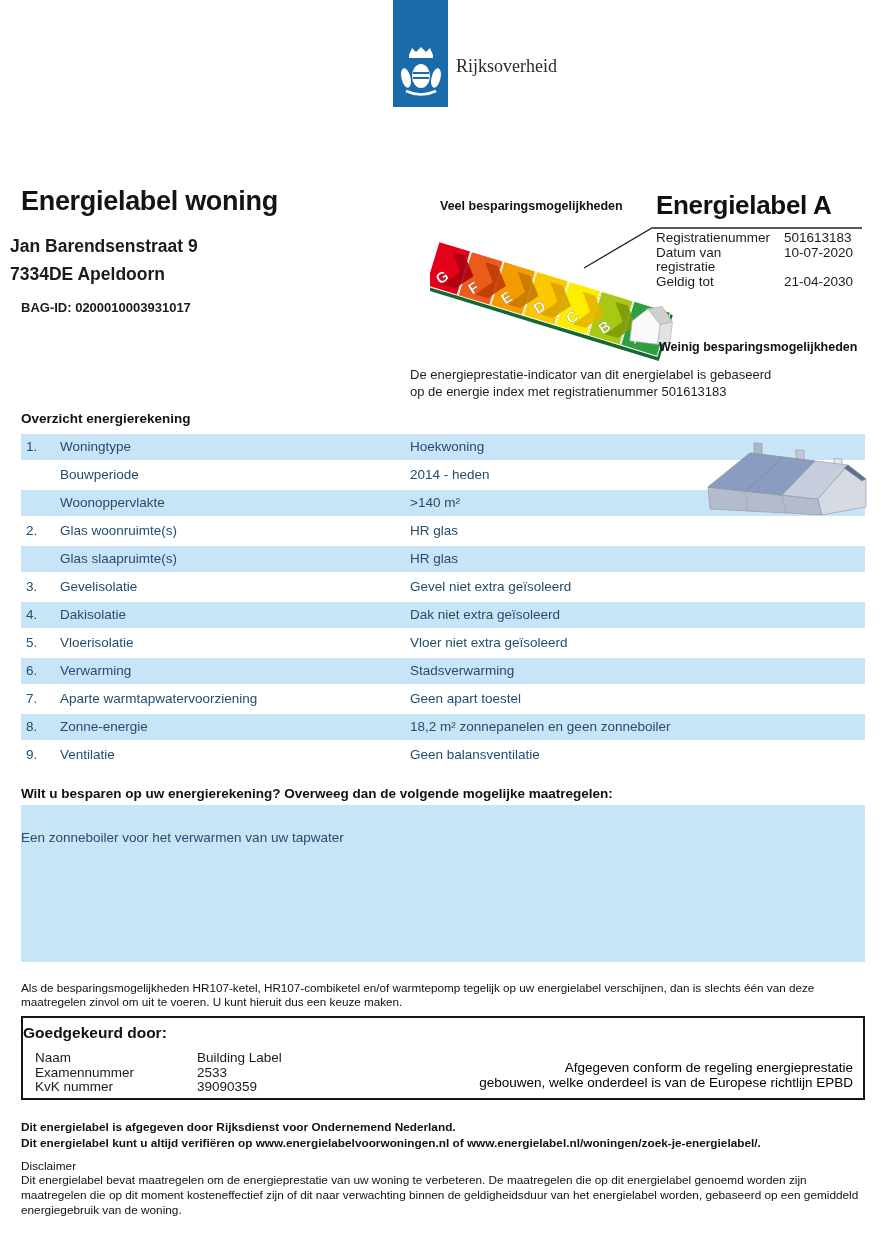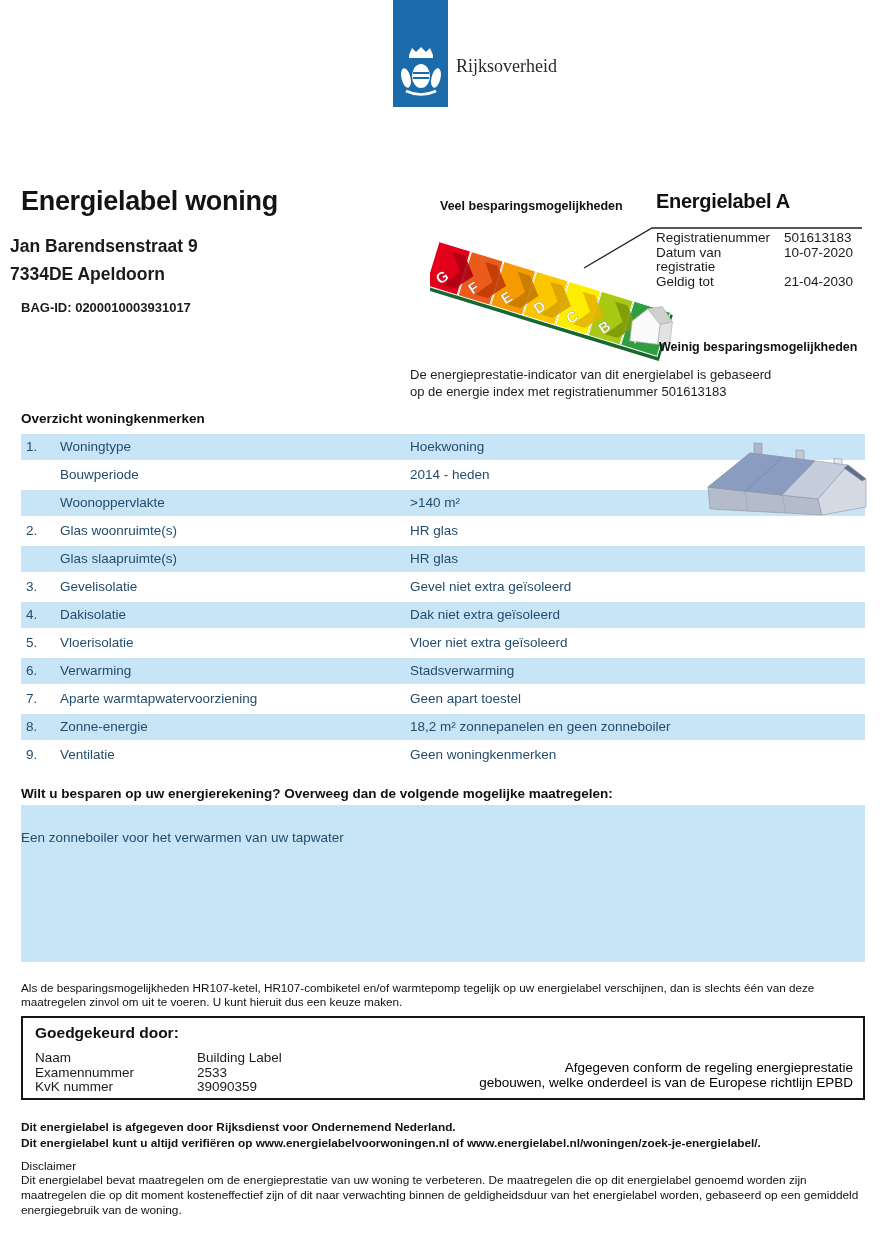--- a/index.html
+++ b/index.html
@@ -20,21 +20,21 @@
   .brand{left:456px;top:56px;font-family:"Liberation Serif",serif;font-size:18px;color:#2b2b2b;}
 
   
   .h1{left:21px;top:186px;font-size:27px;font-weight:bold;letter-spacing:-0.3px;color:#141414;}
   .addr{left:10px;font-size:17.5px;font-weight:bold;color:#1b1b1b;}
   .addr1{top:236px;} .addr2{top:264px;}
   .bag{left:21px;top:300px;font-size:13px;font-weight:bold;color:#1b1b1b;}
 
   
   .veel{left:440px;top:199px;font-size:12.5px;font-weight:bold;color:#111;}
-  .elabel-title{left:656px;top:190px;font-size:20px;font-weight:bold;letter-spacing:-0.3px;color:#111;}
+  .elabel-title{left:656px;top:190px;font-size:26px;font-weight:bold;letter-spacing:-0.3px;color:#111;}
   .callout{left:420px;top:186px;pointer-events:none;}
   .reg{left:656px;top:231px;font-size:13.5px;line-height:14.5px;color:#1b1b1b;}
   .reg-row{display:flex;}
   .reg-label{width:128px;}
   .scale-svg{left:430px;top:224px;pointer-events:none;}
   .weinig{left:659px;top:340px;font-size:12.5px;font-weight:bold;color:#111;}
   .epnote{left:410px;top:367px;font-size:13px;line-height:16.5px;color:#1e1e1e;}
 
   
   .ovz{left:21px;top:411px;font-size:13.5px;font-weight:bold;color:#111;}
@@ -47,21 +47,21 @@
   .house{left:698px;top:427px;z-index:3;}
 
   
   .mhead{left:21px;top:786px;font-size:13.5px;font-weight:bold;color:#111;}
   .mbox{left:21px;top:805px;width:844px;height:157px;background:var(--row-blue);}
   .mitem{padding:25px 0 0 0;font-size:13.5px;color:var(--table-text);}
   .hrnote{left:21px;top:981px;width:845px;font-size:11.7px;line-height:14px;color:#111;}
 
   
   .abox{left:21px;top:1016px;width:844px;height:84px;border:2px solid #151515;}
-  .ahead{margin:6px 0 0 12px;font-size:15.5px;font-weight:bold;color:#111;}
+  .ahead{margin:6px 0 0 0;font-size:15.5px;font-weight:bold;color:#111;}
   .afields{margin:9px 0 0 12px;font-size:13.5px;line-height:14.5px;color:#1b1b1b;}
   .afrow{display:flex;}
   .aflabel{width:162px;}
   .aconf{position:absolute;right:10px;top:42px;text-align:right;font-size:13.5px;line-height:15px;color:#000000;}
 
   
   .fbold{left:21px;top:1120px;font-size:11.8px;font-weight:bold;line-height:15.5px;color:#111;}
   .fdisc{left:21px;top:1159px;font-size:11.8px;color:#111;}
   .fpara{left:21px;top:1173px;width:846px;font-size:11.8px;line-height:14.8px;color:#111;}
 </style>
@@ -142,21 +142,21 @@
       <span>21-04-2030</span>
     </div>
   </div>
 
   <div class="abs weinig">Weinig besparingsmogelijkheden</div>
   <div class="abs epnote">
     <div>De energieprestatie-indicator van dit energielabel is gebaseerd</div>
     <div>op de energie index met registratienummer 501613183</div>
   </div>
 
-  <div class="abs ovz">Overzicht woningkenmerken</div>
+  <div class="abs ovz">Overzicht energierekening</div>
   <div class="abs wtable">
 
       <div class="trow">
         <span class="tnum">1.</span>
         <span class="tlabel">Woningtype</span>
         <span class="tval">Hoekwoning</span>
       </div>
 
       <div class="trow">
         <span class="tnum"></span>
@@ -214,21 +214,21 @@
 
       <div class="trow">
         <span class="tnum">8.</span>
         <span class="tlabel">Zonne-energie</span>
         <span class="tval">18,2 m² zonnepanelen en geen zonneboiler</span>
       </div>
 
       <div class="trow">
         <span class="tnum">9.</span>
         <span class="tlabel">Ventilatie</span>
-        <span class="tval">Geen woningkenmerken</span>
+        <span class="tval">Geen balansventilatie</span>
       </div>
     </div>
 
   <svg class="abs house" width="172" height="96" viewBox="0 0 172 96">
     <g stroke="#8b93a5" stroke-width="0.6">
       <rect x="56" y="12" width="8" height="16" fill="#aeb6c6" transform="skewY(4)"></rect>
       <rect x="98" y="16" width="8" height="16" fill="#c2c8d4" transform="skewY(4)"></rect>
       <rect x="136" y="22" width="8" height="16" fill="#e8eaee" transform="skewY(4)"></rect>
       <polygon points="10,60 120,72 124,88 12,82" fill="#b4bccb"></polygon>
       <line x1="47" y1="64" x2="50" y2="84" stroke="#9aa3b4"></line>

